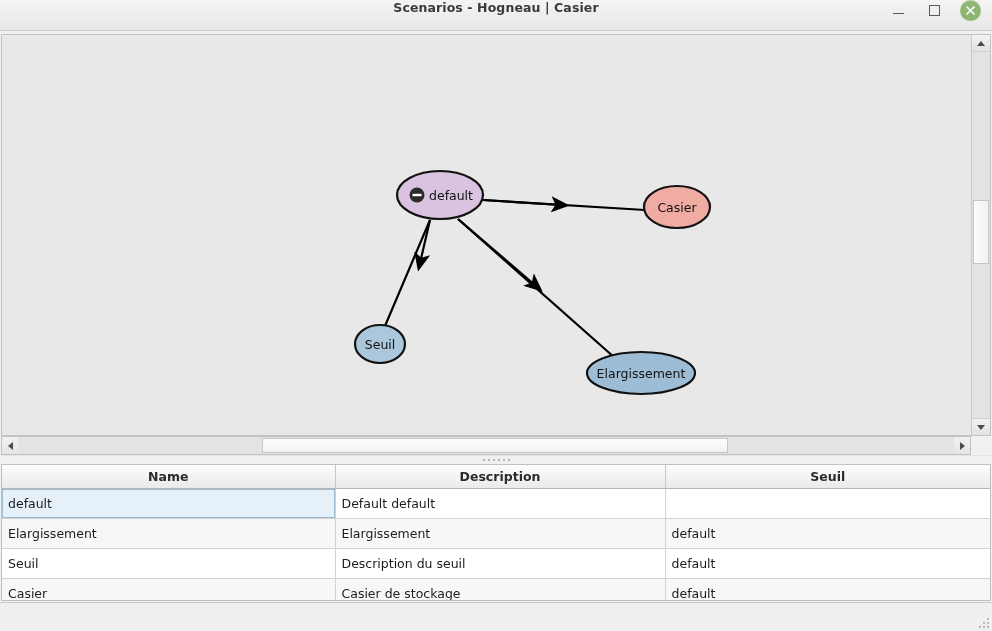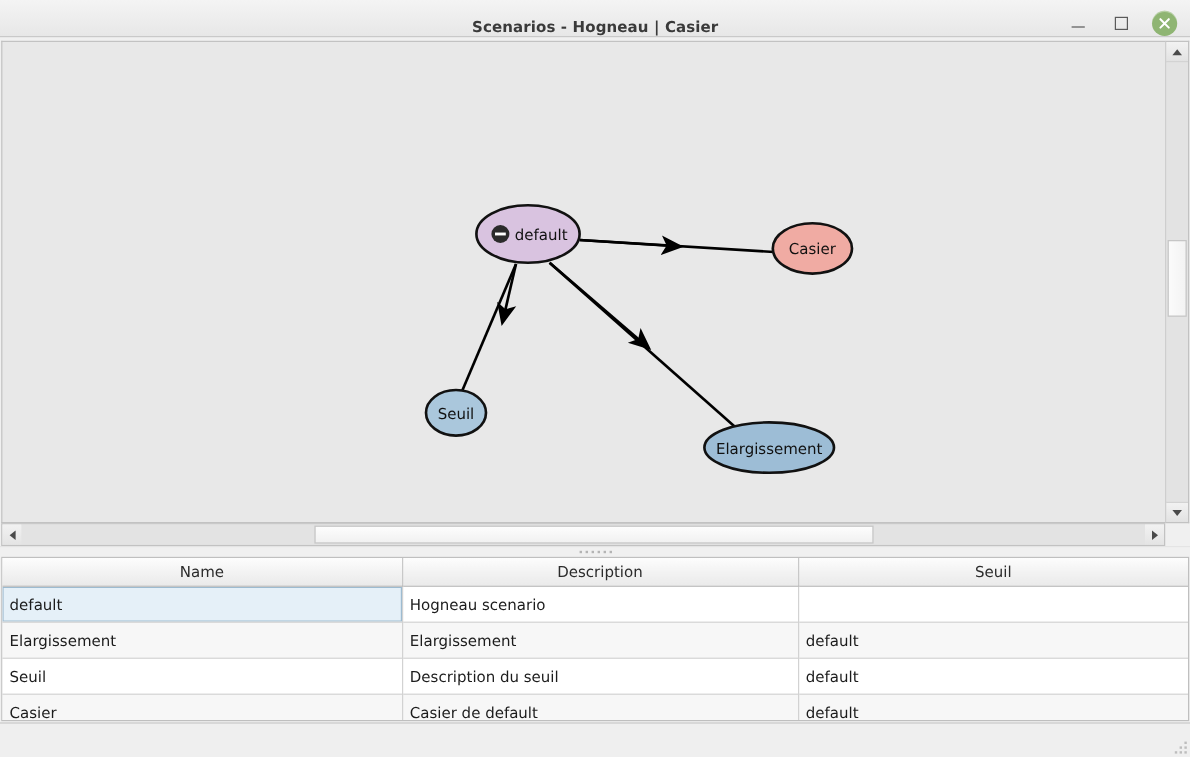--- a/index.html
+++ b/index.html
@@ -15,21 +15,21 @@
     display: flex; flex-direction: column;
     background: #f0f0f0;
     position: relative;
   }
 
   
   .titlebar {
     height: 31px; min-height: 31px;
     background: linear-gradient(to bottom, #f4f4f4 0%, #ededed 55%, #e7e7e7 100%);
     border-bottom: 1px solid #c9c9c9;
-    display: flex; align-items: flex-end;
+    display: flex; align-items: flex-start;
     position: relative;
   }
   .title-text {
     position: absolute; left: 0; right: 0; text-align: center;
     font-size: 12.5px; font-weight: bold; color: #3a3a3a;
     letter-spacing: .1px;
     pointer-events: none;
   }
   .win-controls {
     margin-left: auto; display: flex; align-items: center;
@@ -152,21 +152,21 @@
   table.grid {
     width: 100%; border-collapse: collapse;
     table-layout: fixed;
     font-size: 12.5px;
   }
   table.grid th {
     height: 23px;
     background: linear-gradient(to bottom,#fdfdfd 0%,#f3f3f3 50%,#eaeaea 100%);
     border-right: 1px solid #c8c8c8;
     border-bottom: 1px solid #b6b6b6;
-    font-weight: normal;
+    font-weight: bold;
     color: #2b2b2b;
     text-align: center;
     font-size: 12.5px;
   }
   table.grid th:last-child { border-right: none; }
   table.grid td {
     height: 30px;
     border-right: 1px solid #d2d2d2;
     border-bottom: 1px solid #d2d2d2;
     padding: 0 6px;
@@ -318,36 +318,36 @@
         <thead>
           <tr>
             <th>Name</th>
             <th>Description</th>
             <th>Seuil</th>
           </tr>
         </thead>
         <tbody>
           <tr class="plain">
             <td class="sel">default</td>
-            <td>Hogneau scenario</td>
+            <td>Default default</td>
             <td></td>
           </tr>
           <tr class="alt">
             <td>Elargissement</td>
             <td>Elargissement</td>
             <td>default</td>
           </tr>
           <tr class="plain">
             <td>Seuil</td>
             <td>Description du seuil</td>
             <td>default</td>
           </tr>
           <tr class="alt">
             <td>Casier</td>
-            <td>Casier de default</td>
+            <td>Casier de stockage</td>
             <td>default</td>
           </tr>
         </tbody>
       </table>
       <div class="table-filler"></div>
     </div>
   </div>
 
   <div class="statusbar">
     <span></span>

